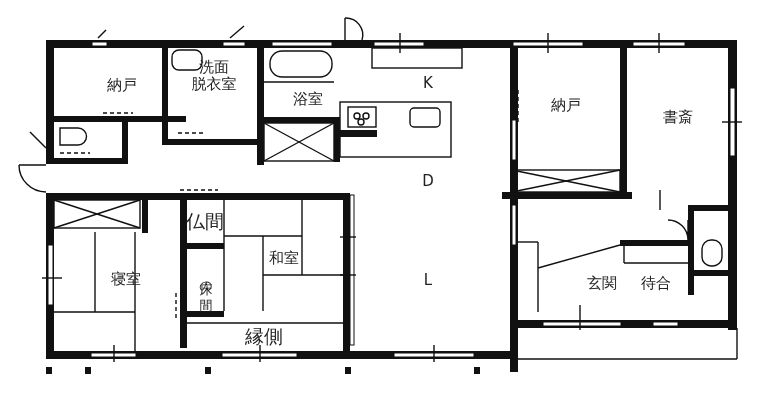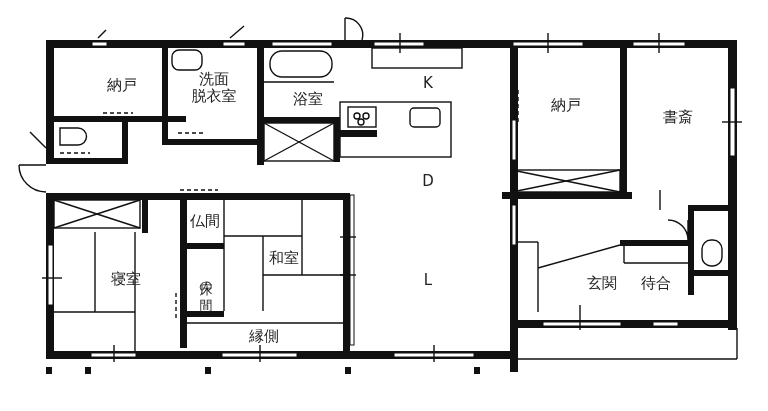--- a/index.html
+++ b/index.html
@@ -5,21 +5,21 @@
   html, body { margin:0; padding:0; background:#ffffff; }
   body { width:768px; height:411px; position:relative; overflow:hidden;
          font-family:"DejaVu Sans", sans-serif; }
   svg { position:absolute; left:0; top:0; }
   .wall { fill:#111; }
   .thin { stroke:#111; stroke-width:1.4; fill:none; }
   .win { fill:#fff; stroke:#111; stroke-width:1; }
   .dash { stroke:#111; stroke-width:1.4; stroke-dasharray:4 3; fill:none; }
   .lbl { position:absolute; font-size:15px; color:#222; line-height:1.15;
          text-align:center; white-space:nowrap; transform:translate(-50%,-50%); }
-  .lbl.small { font-size:15px; }
+  .lbl.small { font-size:19px; }
   .lbl.vert { writing-mode:vertical-rl; letter-spacing:1px; font-size:13px; }
 </style>
 </head>
 <body>
 
 <svg width="768" height="411" viewBox="0 0 768 411">
 
   <g>
     <rect class="wall" x="46" y="40" width="300" height="8"></rect>
     <rect class="wall" x="340" y="40" width="170" height="8"></rect>
@@ -157,21 +157,21 @@
   <g class="wall">
     <rect x="46" y="367" width="6" height="7"></rect>
     <rect x="85" y="367" width="6" height="7"></rect>
     <rect x="205" y="367" width="6" height="7"></rect>
     <rect x="345" y="367" width="6" height="7"></rect>
     <rect x="474" y="367" width="6" height="7"></rect>
   </g>
 </svg>
 
 <div class="lbl" style="left:122px;top:86px">納戸</div>
-<div class="lbl" style="left:214px;top:88px">
+<div class="lbl" style="left:214px;top:76px">
   <div>洗面</div>
   <div>脱衣室</div>
 </div>
 <div class="lbl" style="left:308px;top:100px">浴室</div>
 <div class="lbl" style="left:428px;top:84px">K</div>
 <div class="lbl" style="left:428px;top:182px">D</div>
 <div class="lbl" style="left:428px;top:281px">L</div>
 <div class="lbl" style="left:566px;top:106px">納戸</div>
 <div class="lbl" style="left:678px;top:118px">書斎</div>
 <div class="lbl" style="left:126px;top:280px">寝室</div>

